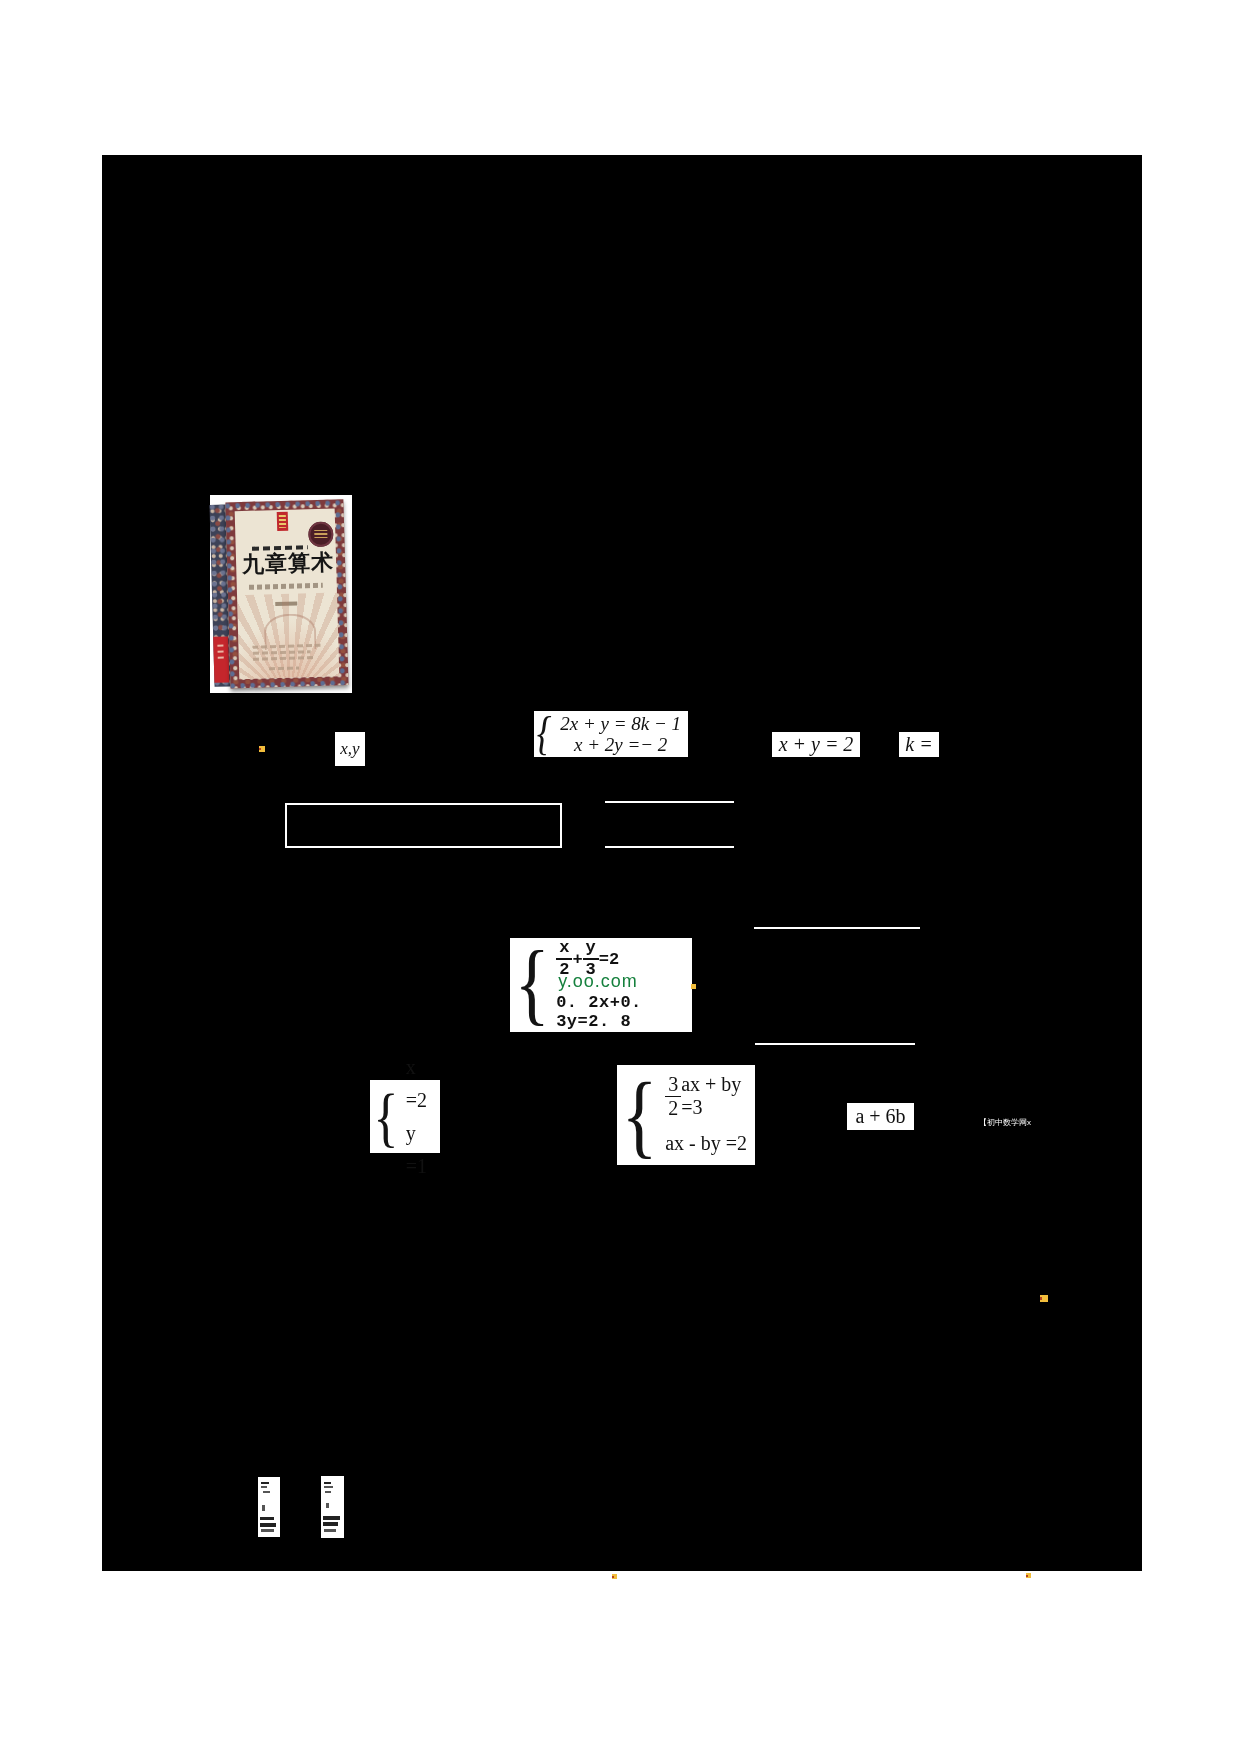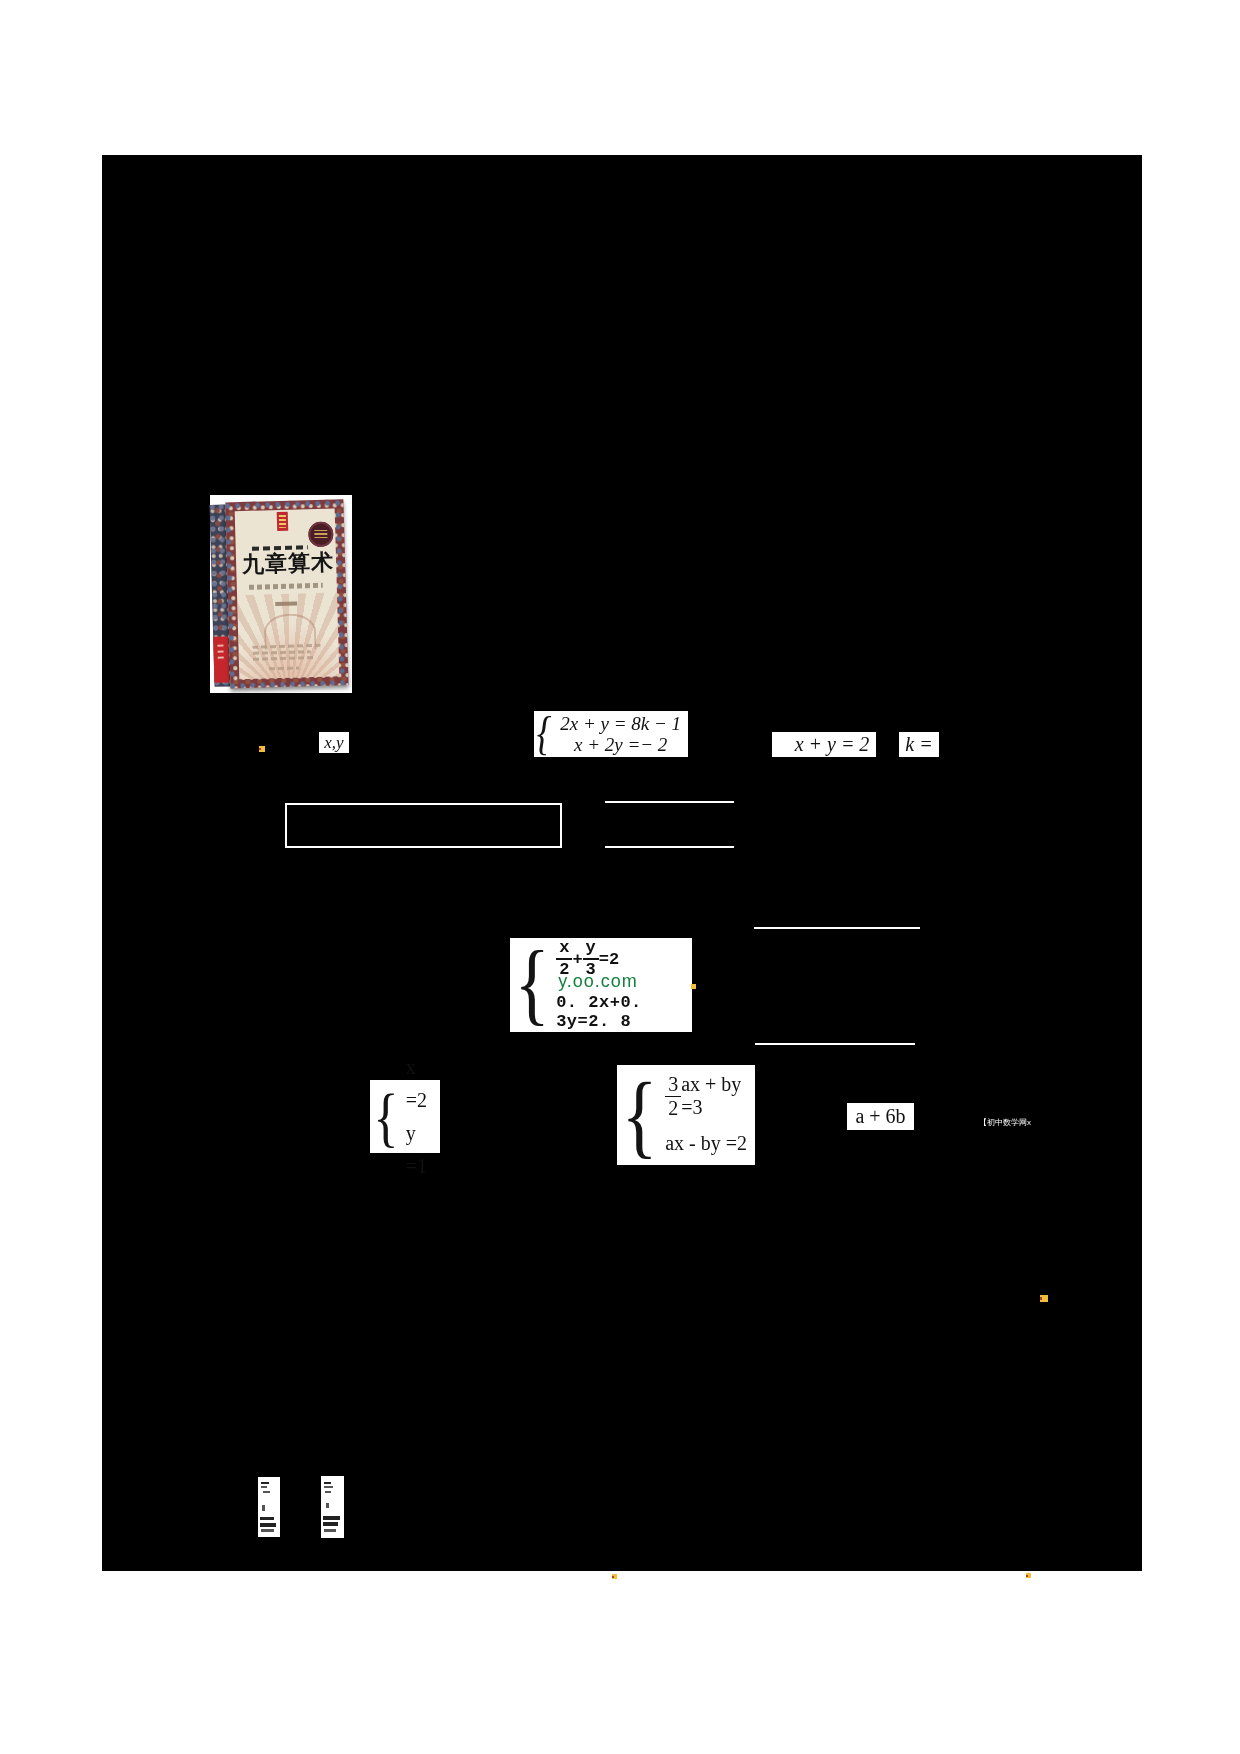--- a/index.html
+++ b/index.html
@@ -49,25 +49,25 @@
   .drawing .dome{position:absolute;left:26%;bottom:28px;width:48%;height:34px;border-radius:50% 50% 0 0;
                  border:2px solid rgba(160,105,85,.35);border-bottom:none;}
   .textrow{position:absolute;left:14px;height:3px;opacity:.8;
            background:repeating-linear-gradient(90deg,#b49c86 0 6px, transparent 6px 9px);}
 
   
   .fbox{position:absolute;background:#ffffff;color:#111;display:flex;align-items:center;justify-content:center;}
   .italic{font-style:italic;}
   .brace{font-family:"Liberation Serif",serif;font-weight:400;color:#141414;line-height:1;transform:scaleX(.8);}
 
-  .xy-box{left:217px;top:577px;width:30px;height:21px;font-size:17px;}
+  .xy-box{left:233px;top:577px;width:30px;height:34px;font-size:17px;}
   .sys1{left:432px;top:556px;width:154px;height:46px;font-size:19px;justify-content:flex-start;}
   .sys1 .brace{font-size:46px;margin-left:1px;}
   .sys1 .lines{flex:1;text-align:center;line-height:21px;}
-  .eq1-box{left:670px;top:577px;width:88px;height:25px;font-size:20px;padding-left:16px;}
+  .eq1-box{left:670px;top:577px;width:88px;height:25px;font-size:20px;}
   .k-box{left:797px;top:577px;width:40px;height:25px;font-size:20px;}
 
   .empty-rect{position:absolute;left:183px;top:648px;width:277px;height:45px;border:2px solid #ffffff;box-sizing:border-box;}
   .blank{position:absolute;height:2px;background:#ffffff;}
   .blank1{left:503px;top:646px;width:129px;}
   .blank2{left:503px;top:691px;width:129px;}
   .blank3{left:652px;top:772px;width:166px;}
   .blank4{left:653px;top:888px;width:160px;}
 
   .frac-sys{left:408px;top:783px;width:182px;height:94px;

